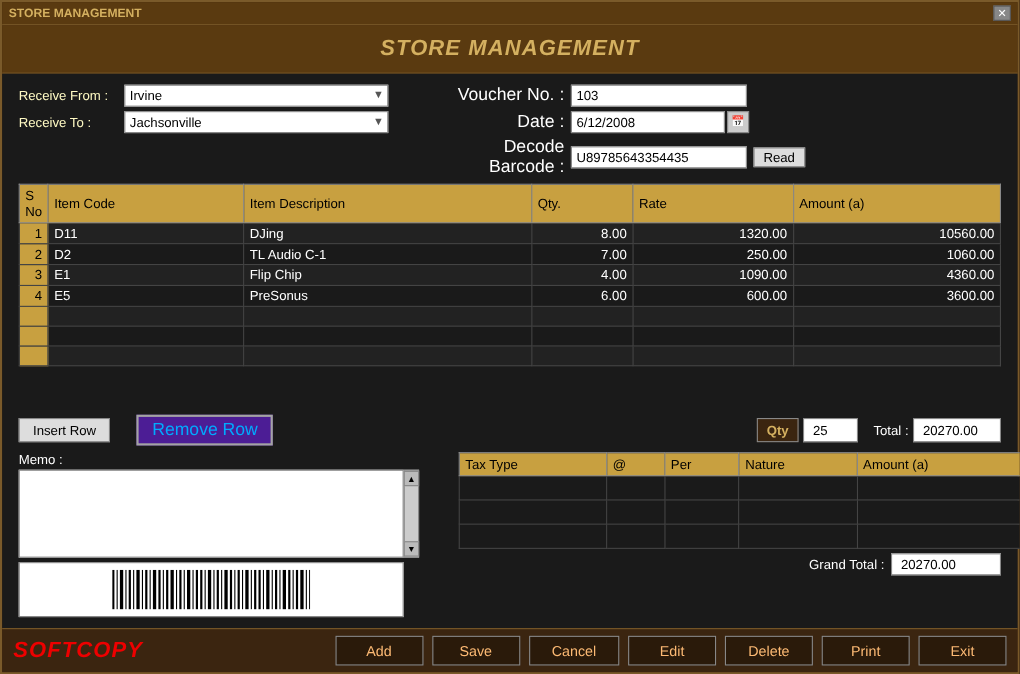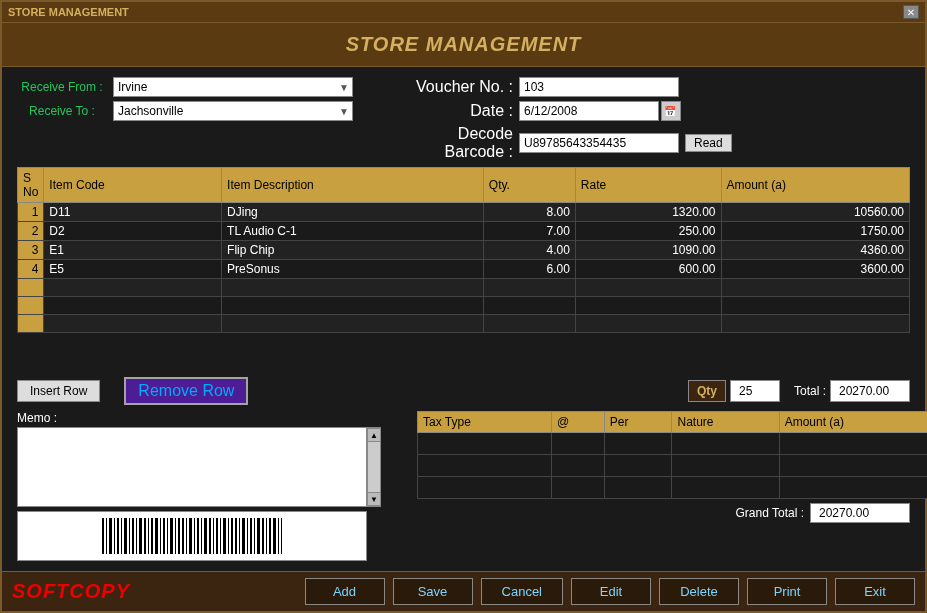--- a/index.html
+++ b/index.html
@@ -73,23 +73,23 @@
       display: flex;
       flex-direction: column;
       gap: 4px;
     }
     .form-row {
       display: flex;
       align-items: center;
       gap: 6px;
     }
     .form-label {
-      color: #22c55e;
+      color: #fef9c3;
       width: 90px;
-      text-align: center;
+      text-align: left;
       font-size: 12px;
     }
     .select-wrapper {
       position: relative;
       display: inline-block;
     }
     .select-wrapper::after {
       content: '▼';
       position: absolute;
       right: 4px;
@@ -368,21 +368,21 @@
       font-style: italic;
       font-weight: bold;
       letter-spacing: 1px;
     }
     .footer-buttons {
       display: flex;
       gap: 8px;
     }
     .footer-btn {
       background: #2a1a0a;
-      color: #7dd3fc;
+      color: #fdba74;
       border: 1px solid #888;
       padding: 5px 20px;
       font-size: 13px;
       cursor: pointer;
       min-width: 80px;
     }
     .action-row-full {
       display: flex;
       align-items: center;
       gap: 24px;
@@ -470,21 +470,21 @@
     <td class="num">8.00</td>
     <td class="num">1320.00</td>
     <td class="num">10560.00</td>
   </tr>
             <tr>
     <td class="sno">2</td>
     <td>D2</td>
     <td>TL Audio C-1</td>
     <td class="num">7.00</td>
     <td class="num">250.00</td>
-    <td class="num">1750.00</td>
+    <td class="num">1060.00</td>
   </tr>
             <tr>
     <td class="sno">3</td>
     <td>E1</td>
     <td>Flip Chip</td>
     <td class="num">4.00</td>
     <td class="num">1090.00</td>
     <td class="num">4360.00</td>
   </tr>
             <tr>

